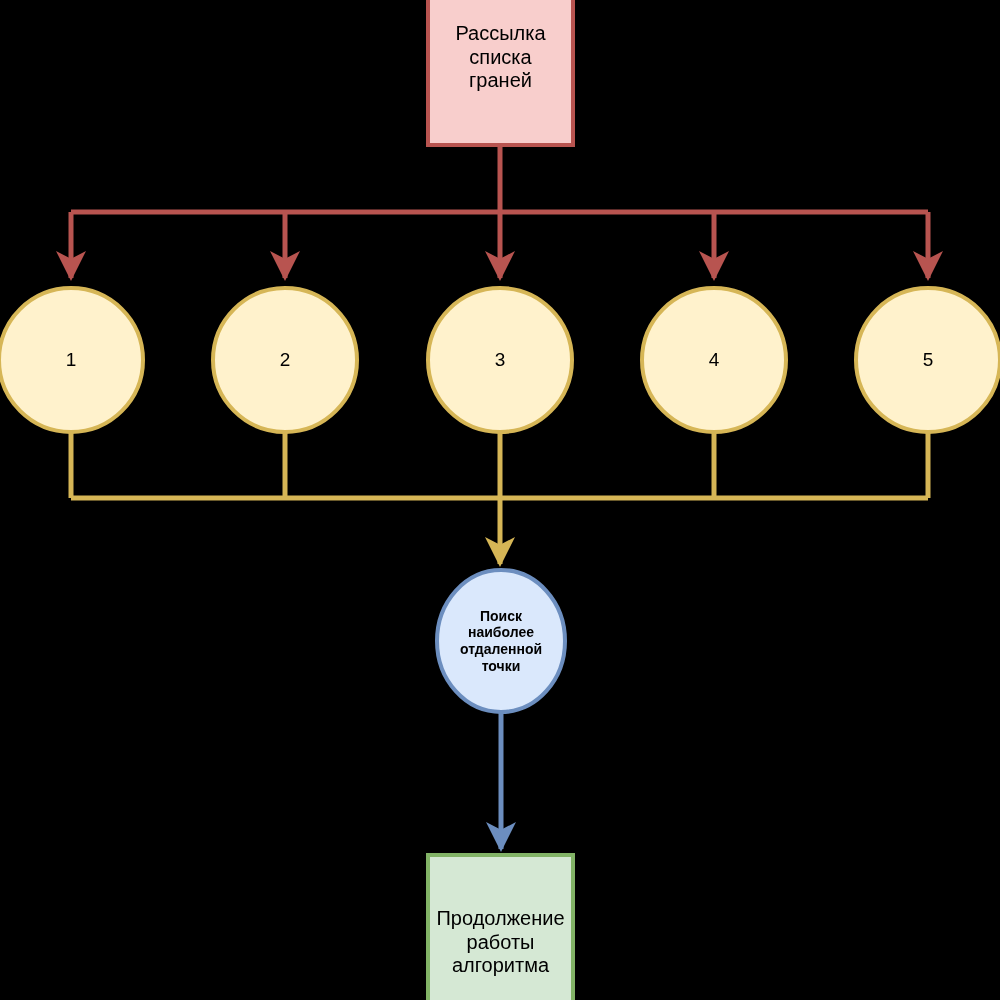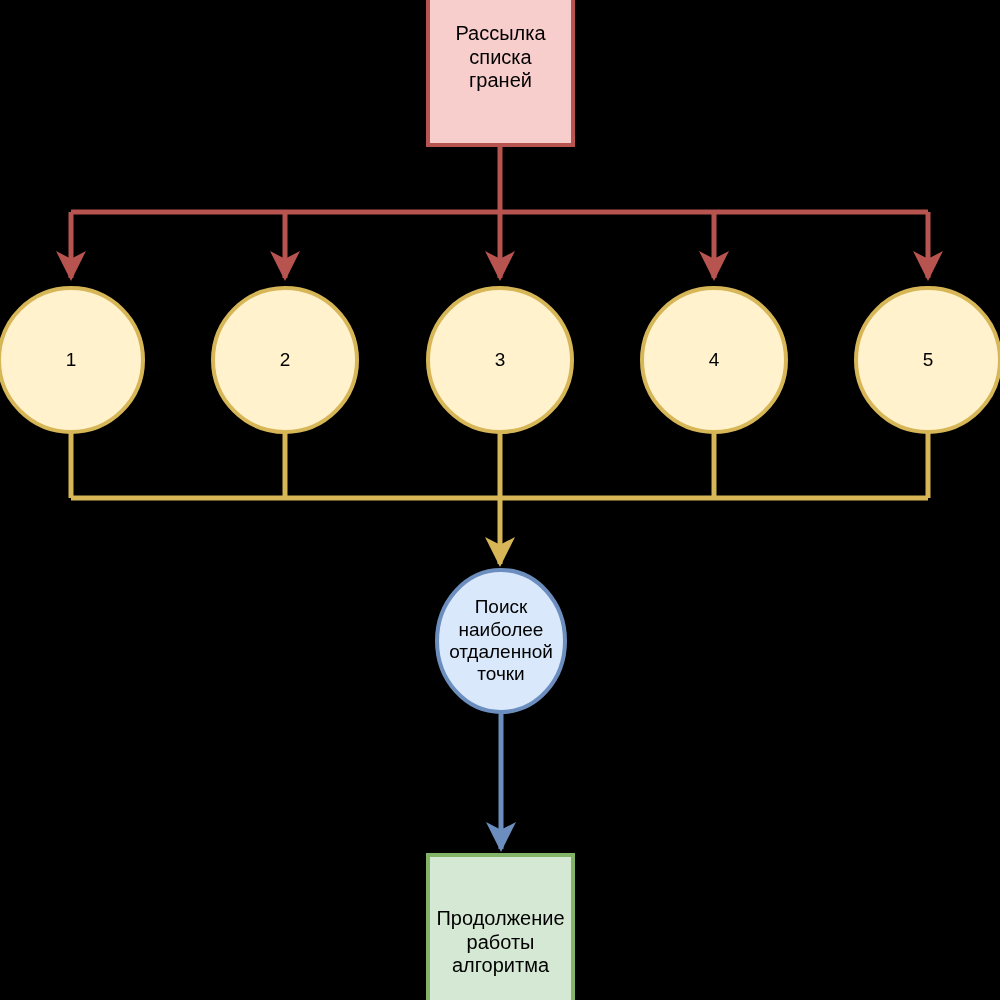--- a/index.html
+++ b/index.html
@@ -30,21 +30,22 @@
     text-align: center;
     color: #000000;
     line-height: 1.18;
     pointer-events: none;
     white-space: pre-line;
   }
   .label-box {
     font-size: 20px;
   }
   .label-ellipse {
-    font-size: 19px;
+    font-size: 14px;
+    font-weight: bold;
   }
   .label-circle {
     font-size: 19px;
   }
 </style>
 </head>
 <body>
 
 <div id="canvas">
 

